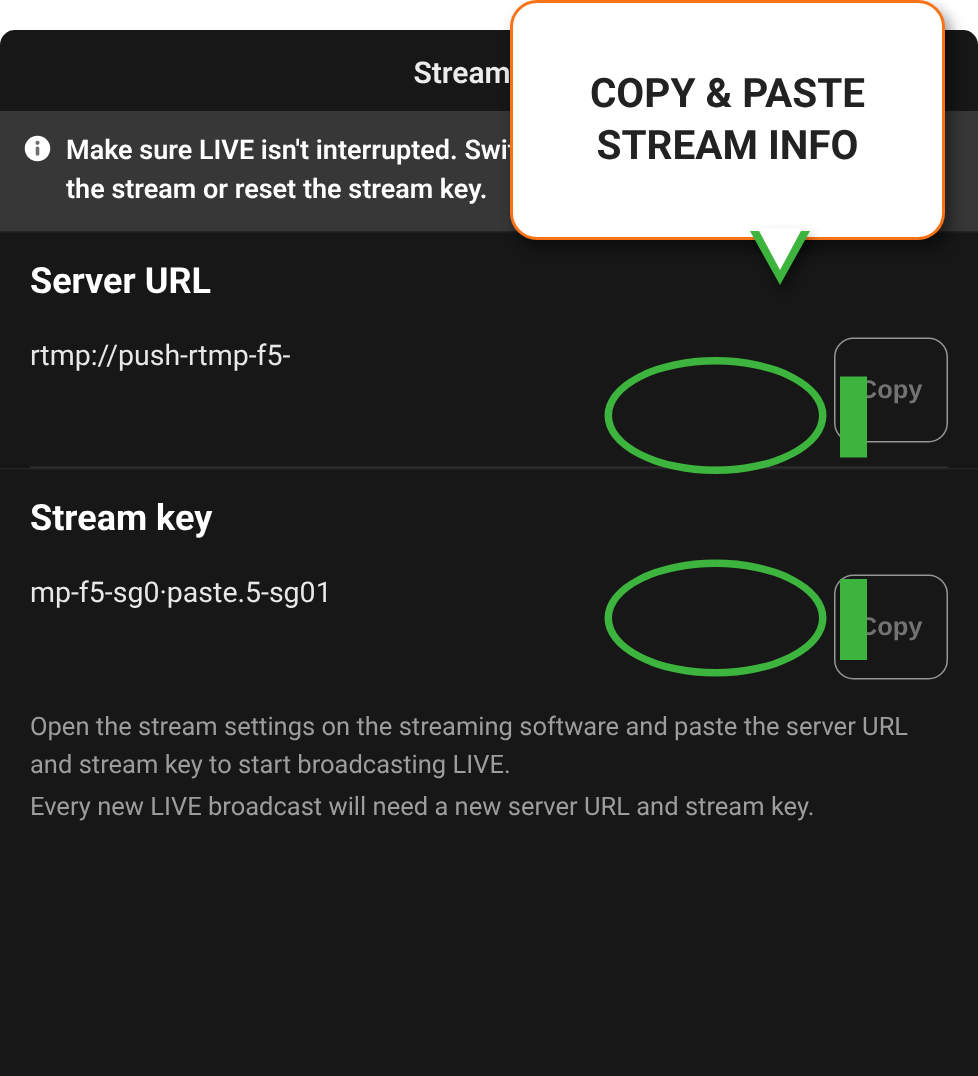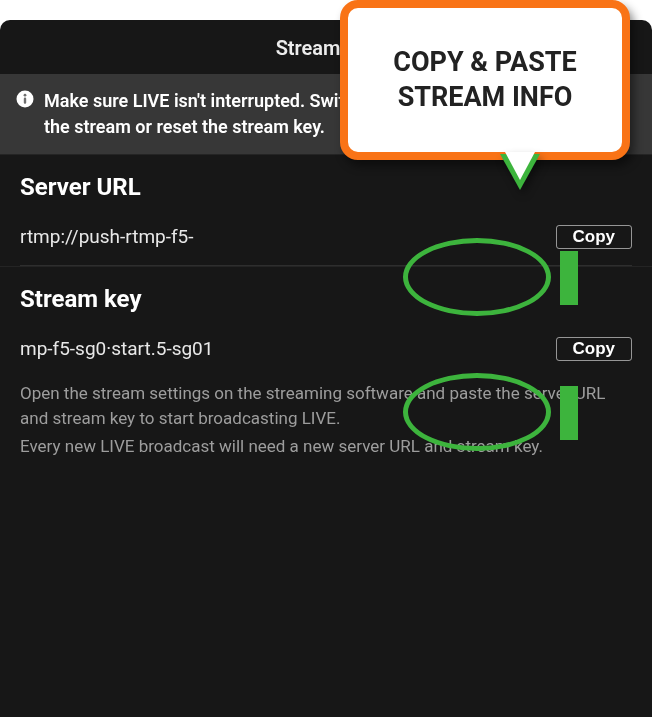--- a/index.html
+++ b/index.html
@@ -65,25 +65,25 @@
       font-size: 19px;
       color: #e8e8e8;
       font-weight: 400;
       white-space: nowrap;
       overflow: hidden;
       text-overflow: ellipsis;
     }
     .copy-btn {
       background: transparent;
       border: 1px solid rgba(255,255,255,0.55);
-      color: #ffffff;
+      color: #737373;
       font-size: 17px;
       font-weight: 700;
-      padding: 1px 16px;
-      border-radius: 3px;
+      padding: 24px 16px;
+      border-radius: 13px;
       cursor: pointer;
       flex: 0 0 auto;
     }
     .divider {
       height: 1px;
       background: rgba(255,255,255,0.1);
       margin: 0 20px;
     }
     .info-block {
       padding: 0 20px;
@@ -94,21 +94,21 @@
       color: #9d9d9d;
       margin: 4px 0;
     }
     .callout {
       position: absolute;
       left: 340px;
       top: 0;
       width: 290px;
       height: 160px;
       background: #fff;
-      border: 8px solid #f97316;
+      border: 2px solid #f97316;
       border-radius: 18px;
       display: flex;
       align-items: center;
       justify-content: center;
       text-align: center;
       font-size: 27px;
       font-weight: 700;
       line-height: 1.3;
       color: #222;
       z-index: 5;
@@ -182,21 +182,21 @@
       <div class="value">rtmp://push-rtmp-f5-</div>
       <button class="copy-btn">Copy</button>
     </div>
   </div>
 
   <div class="divider"></div>
 
   <div class="section">
     <div class="section-label">Stream key</div>
     <div class="row">
-      <div class="value">mp-f5-sg0·start.5-sg01</div>
+      <div class="value">mp-f5-sg0·paste.5-sg01</div>
       <button class="copy-btn">Copy</button>
     </div>
   </div>
 
   <div class="info-block">
     <p class="info-text">Open the stream settings on the streaming software and paste the server URL and stream key to start broadcasting LIVE.</p>
     <p class="info-text">Every new LIVE broadcast will need a new server URL and stream key.</p>
   </div>
 
 </div>

